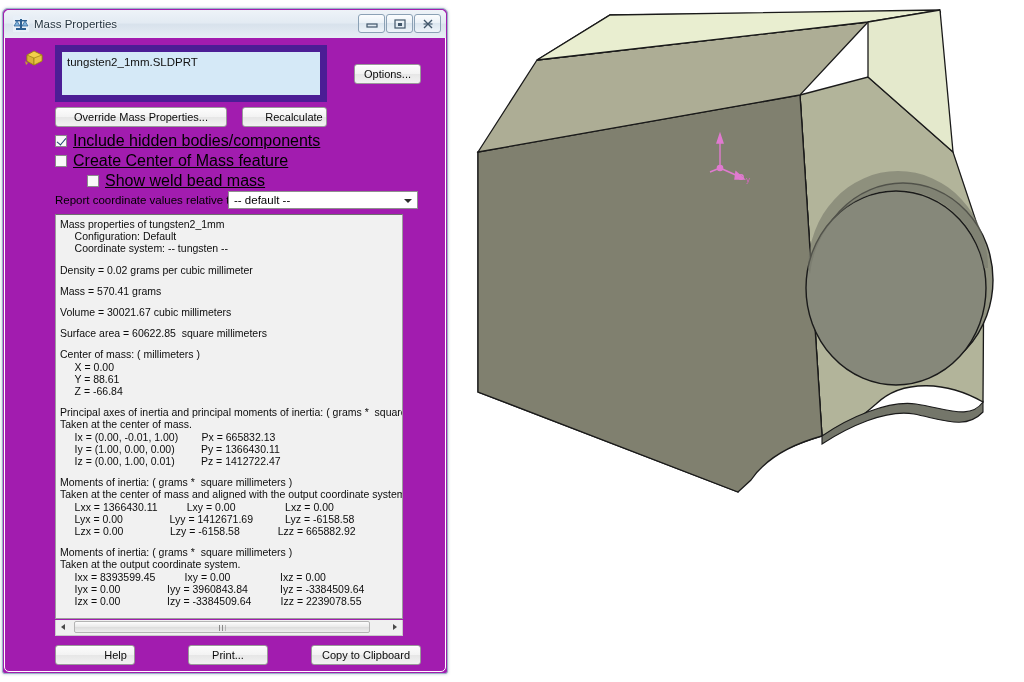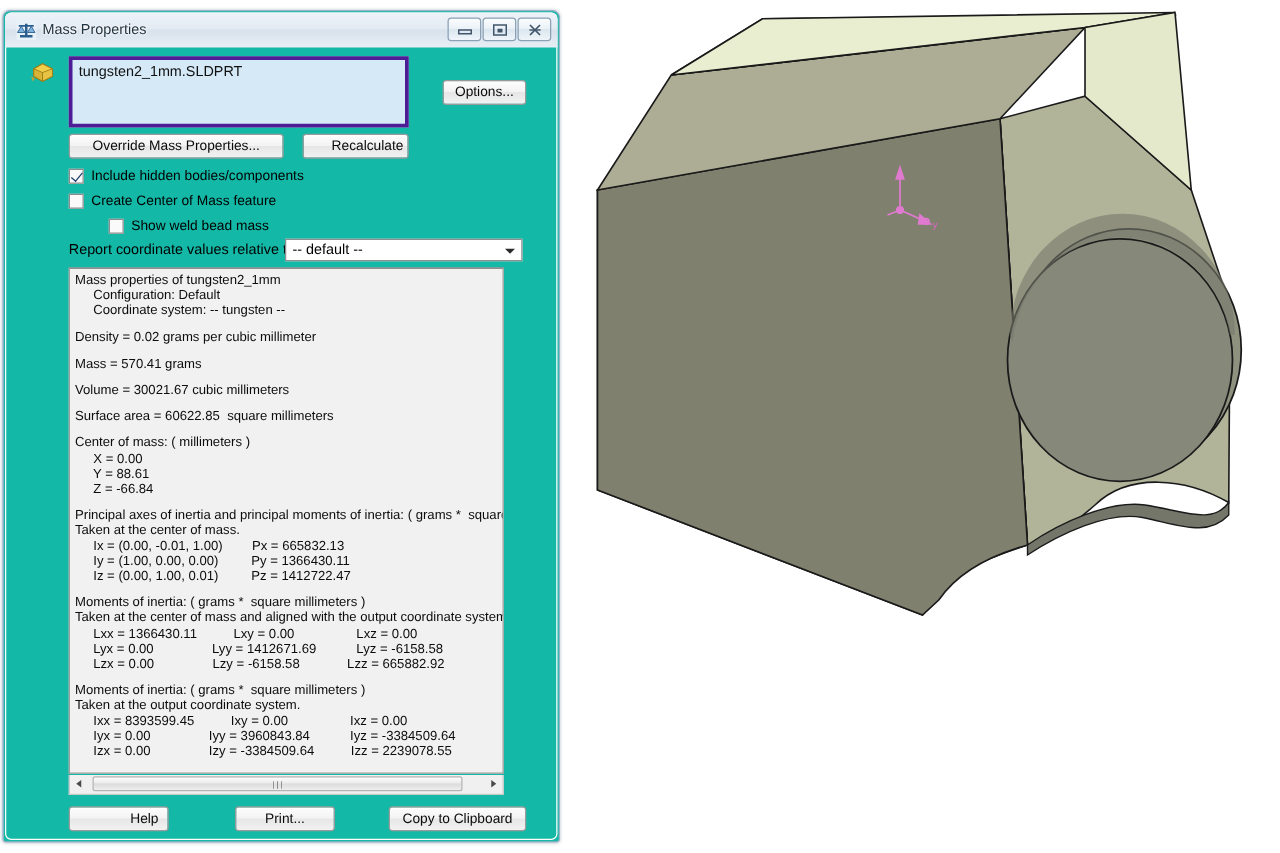--- a/index.html
+++ b/index.html
@@ -9,21 +9,21 @@
     font-size:11px;color:#000;
   }
 
   
   #viewport{position:absolute;left:448px;top:0;width:576px;height:682px;background:#ffffff;}
   #model-svg{position:absolute;left:0;top:0;}
 
   
   #dialog{
     position:absolute;left:2px;top:8px;width:446px;height:666px;
-    background:#14b8a6;
+    background:#a21caf;
     border:1px solid #9ab2c8;
     border-radius:6px 6px 3px 3px;
     box-shadow:0 0 3px rgba(120,140,160,.55);
     box-sizing:border-box;
   }
   #dialog:before{
     content:"";position:absolute;left:1px;top:1px;right:1px;bottom:1px;
     border:1px solid #ffffff;border-radius:5px;pointer-events:none;
   }
 
@@ -49,21 +49,21 @@
   }
   #btn-min{right:61px;}
   #btn-max{right:33px;}
   #btn-close{right:5px;}
   .winbtn svg{position:absolute;left:50%;top:50%;transform:translate(-50%,-50%);}
 
   
   #sel-icon{position:absolute;left:20px;top:38px;width:22px;height:22px;}
   #sel-box{
     position:absolute;left:52px;top:36px;width:272px;height:57px;
-    background:#d5e9f7;border:3px solid #4c1d95;box-sizing:border-box;
+    background:#d5e9f7;border:7px solid #4c1d95;box-sizing:border-box;
   }
   #sel-text{position:absolute;left:5px;top:4px;font-size:11.5px;color:#111;}
 
   
   .btn{
     position:absolute;
     background:linear-gradient(to bottom,#fdfdfd 0%,#f3f3f3 48%,#e6e6e6 50%,#f2f2f2 100%);
     border:1px solid #9a9a9a;border-radius:3px;
     font-family:"Liberation Sans","DejaVu Sans",sans-serif;
     font-size:11px;color:#0a0a0a;
@@ -82,21 +82,21 @@
   .chk-row{position:absolute;left:52px;height:16px;display:flex;align-items:center;}
   #chk1{top:124px;} #chk2{top:144px;} #chk3{top:164px;padding-left:32px;}
   .chk-box{
     width:12px;height:12px;border:1px solid #8c8c8c;background:#fafafa;
     box-sizing:border-box;position:relative;margin-right:6px;flex:0 0 auto;cursor:pointer;
   }
   .chk-box.on:after{
     content:"";position:absolute;left:3px;top:0px;width:4px;height:8px;
     border:solid #1d3f6e;border-width:0 1.6px 1.6px 0;transform:rotate(40deg);
   }
-  .chk-lbl{font-size:11px;color:#000;white-space:nowrap;}
+  .chk-lbl{font-size:16px;color:#000;white-space:nowrap;text-decoration:underline;}
 
   
   #combo-label{position:absolute;left:52px;top:185px;font-size:11.5px;color:#000;}
   #combo{
     position:absolute;left:225px;top:182px;width:190px;height:18px;
     background:#ffffff;border:1px solid #8f8f8f;box-sizing:border-box;cursor:pointer;
   }
   #combo-val{position:absolute;left:5px;top:2px;font-size:11.5px;color:#000;}
   #combo-arrow{position:absolute;right:5px;top:7px;width:0;height:0;
     border-left:4px solid transparent;border-right:4px solid transparent;border-top:4px solid #2b2b2b;}

